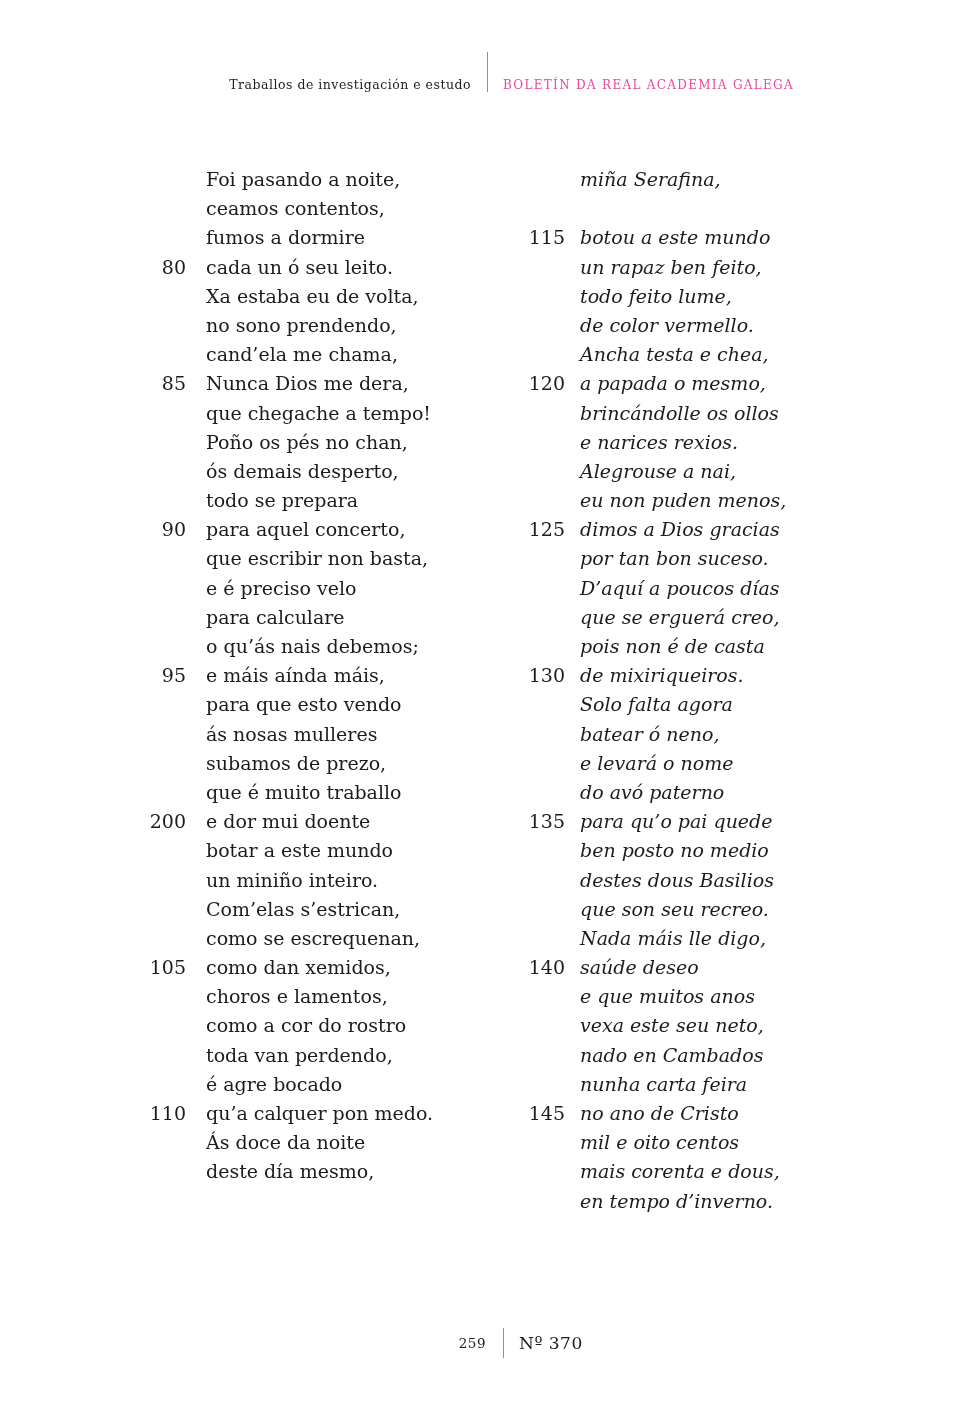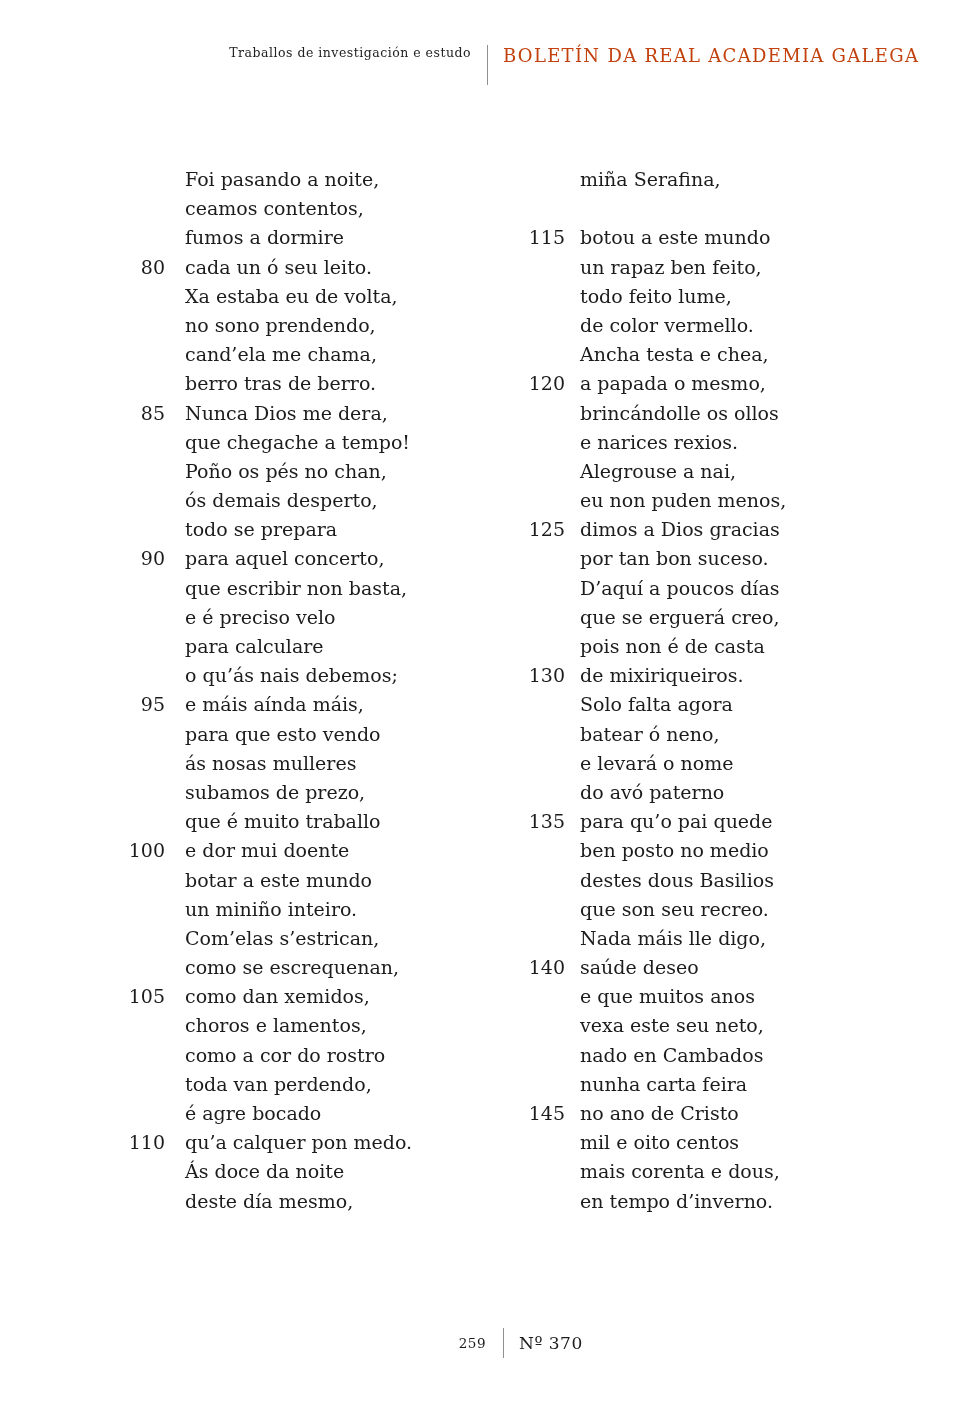--- a/index.html
+++ b/index.html
@@ -11,68 +11,68 @@
     margin: 0 auto;
     background: #ffffff;
     font-family: "DejaVu Serif", "Liberation Serif", serif;
     color: #1c1c1c;
     overflow: hidden;
   }
 
   
   .header {
     position: absolute;
-    top: 45px;
+    top: 52px;
     left: 0;
     width: 100%;
     display: flex;
-    align-items: flex-start;
+    align-items: flex-end;
   }
   .header-left {
     width: 487px;
     text-align: right;
     padding-right: 16px;
     font-size: 12.5px;
     letter-spacing: 0.5px;
     color: #222;
   }
   .v-rule {
     width: 1px;
     background: #8f8f8f;
     flex: none;
   }
   .header .v-rule { height: 40px; }
   .header-right {
     padding-left: 15px;
-    font-size: 18px;
+    font-size: 12px;
     letter-spacing: 1.3px;
-    color: #c2410c;
+    color: #ec4899;
   }
 
   
   .poem-col {
     position: absolute;
     top: 165px;
   }
-  .poem-col.left  { left: 117px; }
+  .poem-col.left  { left: 138px; }
   .poem-col.right { left: 517px; }
   .line {
     display: flex;
     height: 29.2px;
     line-height: 29.2px;
     font-size: 19px;
     white-space: nowrap;
   }
   .line .num {
     width: 48px;
     flex: none;
     text-align: right;
   }
   .poem-col.left  .line .txt { padding-left: 20px; }
-  .poem-col.right .line .txt { padding-left: 15px; }
+  .poem-col.right .line .txt { padding-left: 15px; font-style: italic; }
 
   
   .footer {
     position: absolute;
     top: 1328px;
     left: 16px;
     width: 100%;
     display: flex;
     align-items: center;
   }
@@ -131,24 +131,20 @@
       <div class="line">
         <span class="num"></span>
         <span class="txt">no sono prendendo,</span>
       </div>
 
       <div class="line">
         <span class="num"></span>
         <span class="txt">cand’ela me chama,</span>
       </div>
 
-      <div class="line">
-        <span class="num"></span>
-        <span class="txt">berro tras de berro.</span>
-      </div>
 
       <div class="line">
         <span class="num">85</span>
         <span class="txt">Nunca Dios me dera,</span>
       </div>
 
       <div class="line">
         <span class="num"></span>
         <span class="txt">que chegache a tempo!</span>
       </div>
@@ -212,21 +208,21 @@
         <span class="num"></span>
         <span class="txt">subamos de prezo,</span>
       </div>
 
       <div class="line">
         <span class="num"></span>
         <span class="txt">que é muito traballo</span>
       </div>
 
       <div class="line">
-        <span class="num">100</span>
+        <span class="num">200</span>
         <span class="txt">e dor mui doente</span>
       </div>
 
       <div class="line">
         <span class="num"></span>
         <span class="txt">botar a este mundo</span>
       </div>
 
       <div class="line">
         <span class="num"></span>

